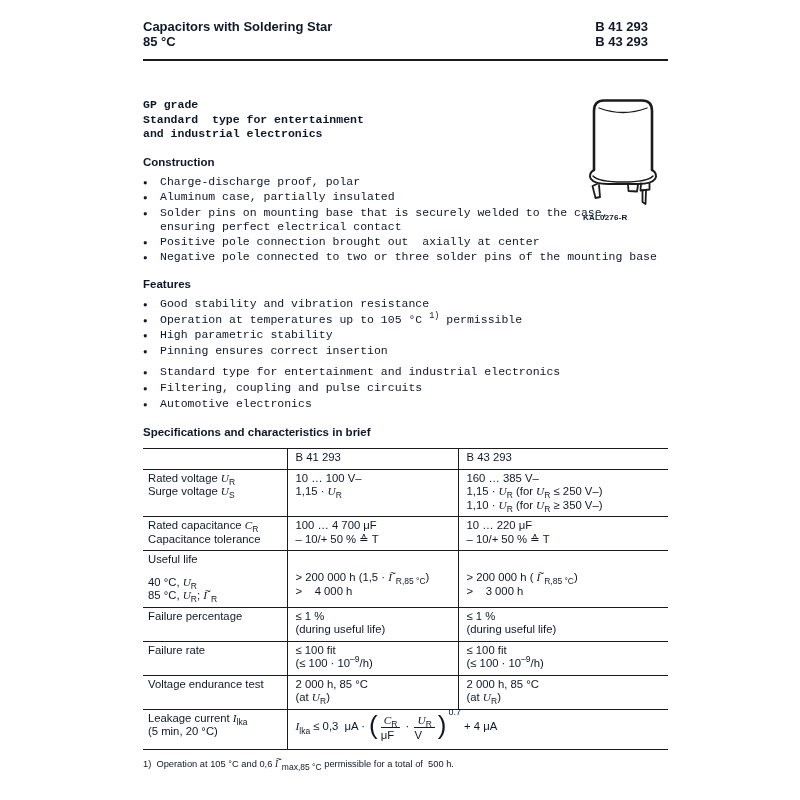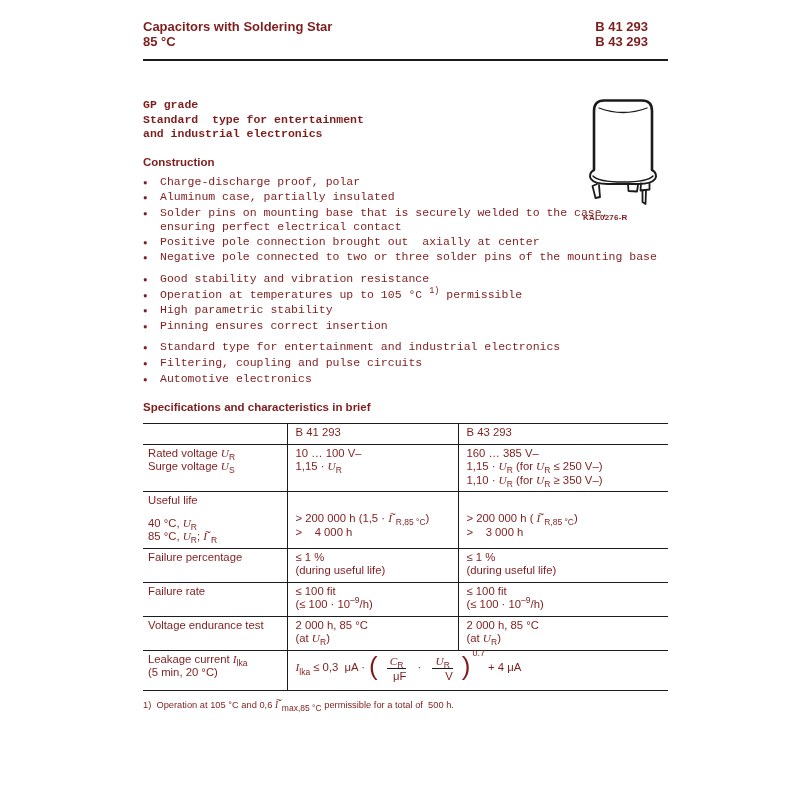--- a/index.html
+++ b/index.html
@@ -1,17 +1,17 @@
 <!DOCTYPE html>
 <html><head>
 <meta charset="utf-8">
 <style>
   html,body{margin:0;padding:0;background:#fff;}
   .page{position:relative;width:800px;height:800px;background:#ffffff;overflow:hidden;
-        font-family:"Liberation Sans","DejaVu Sans",sans-serif;color:#7f1d1d;}
+        font-family:"Liberation Sans","DejaVu Sans",sans-serif;color:#0f172a;}
   .content{position:absolute;left:143px;top:0;width:525px;}
 
   
   .doc-header{display:flex;justify-content:space-between;padding-top:19px;
               font-weight:700;font-size:13px;line-height:15px;}
   .part-numbers{text-align:right;padding-right:20px;}
   .hrule{border:none;border-top:2px solid #1b1b1b;margin:10px 0 0 0;height:0;}
 
   
   .intro{margin-top:37px;font-weight:700;font-size:11.5px;line-height:14.5px;font-family:Liberation Mono, monospace;}
@@ -36,21 +36,21 @@
   table.specs{margin-top:9px;width:525px;border-collapse:collapse;table-layout:fixed;
               font-size:11.3px;line-height:13.5px;
               border-top:1.8px solid #1b1b1b;border-bottom:1.8px solid #1b1b1b;}
   table.specs tr{border-top:1.8px solid #1b1b1b;}
   table.specs th,table.specs td{font-weight:400;text-align:left;vertical-align:top;
               padding:2px 4px 4px 5px;}
   table.specs .c2,table.specs .c3{border-left:1.6px solid #1b1b1b;padding-left:8px;}
   .sp{height:9px;}
   .formula-cell{vertical-align:middle;}
   .formula{padding:2px 0 4px 0;white-space:nowrap;}
-  .frac{display:inline-block;text-align:right;vertical-align:middle;margin:0 8px;}
+  .frac{display:inline-block;text-align:left;vertical-align:middle;margin:0 2px;}
   .nm{display:block;border-bottom:1.2px solid #1b1b1b;padding:0 3px 1px 3px;line-height:12px;}
   .dn{display:block;padding-top:1px;line-height:12px;}
   .bp{display:inline-block;font-size:26px;vertical-align:middle;position:relative;top:-1px;
       font-weight:400;margin:0 1px;}
   .exp{font-size:9px;position:relative;top:-10px;margin-left:1px;}
 
   
   .figure{position:absolute;left:583px;top:96px;width:84px;text-align:left;}
   .fig-caption{margin-top:3px;font-size:8px;font-weight:700;letter-spacing:0.2px;}
 
@@ -99,20 +99,21 @@
         <div class="bi">
           <span class="blt">●</span>
           <span class="bt">Positive pole connection brought out &nbsp;axially at center</span>
         </div>
         <div class="bi">
           <span class="blt">●</span>
           <span class="bt">Negative pole connected to two or three solder pins of the mounting base</span>
         </div>
       </div>
 
+    <div class="sec-heading mt-features">Features</div>
     <div class="blist">
         <div class="bi">
           <span class="blt">●</span>
           <span class="bt">Good stability and vibration resistance</span>
         </div>
         <div class="bi">
           <span class="blt">●</span>
           <span class="bt">Operation at temperatures up to 105 °C <sup>1)</sup> permissible</span>
         </div>
         <div class="bi">
@@ -162,20 +163,34 @@
               <div class="ln">Surge voltage <i>U</i><sub>S</sub></div>
             </td>
             <td class="c2">
               <div class="ln">10 … 100 V–</div>
               <div class="ln">1,15 · <i>U</i><sub>R</sub></div>
             </td>
             <td class="c3">
               <div class="ln">160 … 385 V–</div>
               <div class="ln">1,15 · <i>U</i><sub>R</sub> (for <i>U</i><sub>R</sub> ≤ 250 V–)</div>
               <div class="ln">1,10 · <i>U</i><sub>R</sub> (for <i>U</i><sub>R</sub> ≥ 350 V–)</div>
+            </td>
+          </tr>
+          <tr>
+            <td class="lab">
+              <div class="ln">Rated capacitance <i>C</i><sub>R</sub></div>
+              <div class="ln">Capacitance tolerance</div>
+            </td>
+            <td class="c2">
+              <div class="ln">100 … 4&nbsp;700 μF</div>
+              <div class="ln">– 10/+ 50 % ≙ T</div>
+            </td>
+            <td class="c3">
+              <div class="ln">10 … 220 μF</div>
+              <div class="ln">– 10/+ 50 % ≙ T</div>
             </td>
           </tr>
           <tr>
             <td class="lab">
               <div class="ln">Useful life</div>
               <div class="sp"></div>
               <div class="ln">40 °C, <i>U</i><sub>R</sub></div>
               <div class="ln">85 °C, <i>U</i><sub>R</sub>; <i>I</i><span class="tld">~</span><sub>R</sub></div>
             </td>
             <td class="c2">

